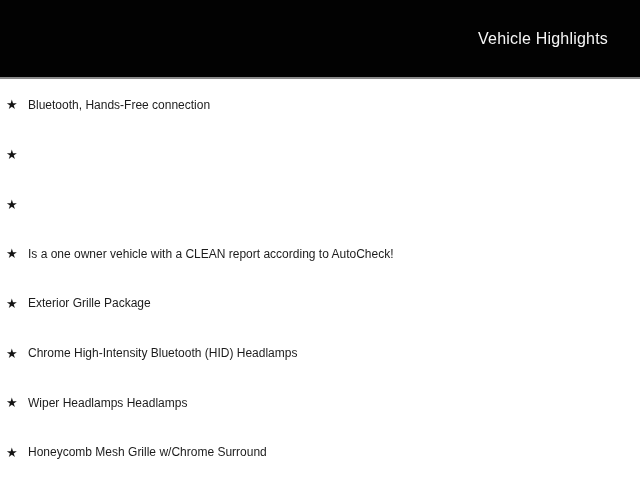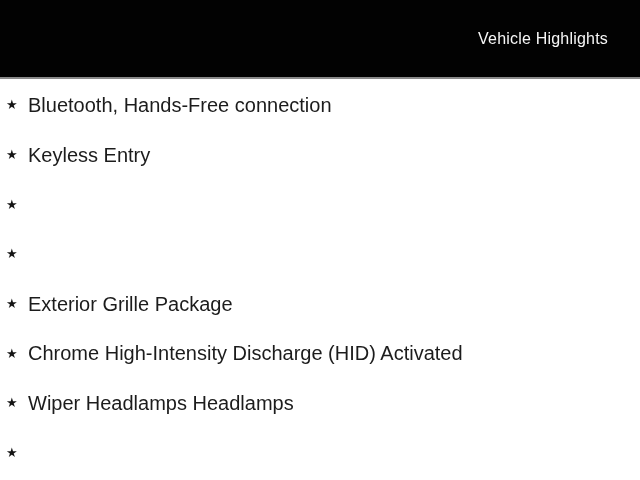--- a/index.html
+++ b/index.html
@@ -44,59 +44,60 @@
     color: #141414;
     font-size: 13px;
     width: 14px;
     flex: 0 0 14px;
     margin-right: 8px;
     line-height: 1;
     text-align: left;
   }
   .item-label {
     color: #1c1c1c;
-    font-size: 20px;
+    font-size: 12px;
     line-height: 1.2;
     white-space: nowrap;
   }
 </style>
 </head>
 <body>
 
 <div class="page">
 
   <div class="header">
     <span class="header-title">Vehicle Highlights</span>
   </div>
 
   <ul class="highlight-list">
     <li class="highlight-item">
       <span class="star-bullet">★</span>
       <span class="item-label">Bluetooth, Hands-Free connection</span>
     </li>
     <li class="highlight-item">
       <span class="star-bullet">★</span>
-      <span class="item-label">Keyless Entry</span>
     </li>
     <li class="highlight-item">
       <span class="star-bullet">★</span>
     </li>
     <li class="highlight-item">
       <span class="star-bullet">★</span>
+      <span class="item-label">Is a one owner vehicle with a CLEAN report according to AutoCheck!</span>
     </li>
     <li class="highlight-item">
       <span class="star-bullet">★</span>
       <span class="item-label">Exterior Grille Package</span>
     </li>
     <li class="highlight-item">
       <span class="star-bullet">★</span>
-      <span class="item-label">Chrome High-Intensity Discharge (HID) Activated</span>
+      <span class="item-label">Chrome High-Intensity Bluetooth (HID) Headlamps</span>
     </li>
     <li class="highlight-item">
       <span class="star-bullet">★</span>
       <span class="item-label">Wiper Headlamps Headlamps</span>
     </li>
     <li class="highlight-item">
       <span class="star-bullet">★</span>
+      <span class="item-label">Honeycomb Mesh Grille w/Chrome Surround</span>
     </li>
   </ul>
 
 </div>
 
 </body></html>

